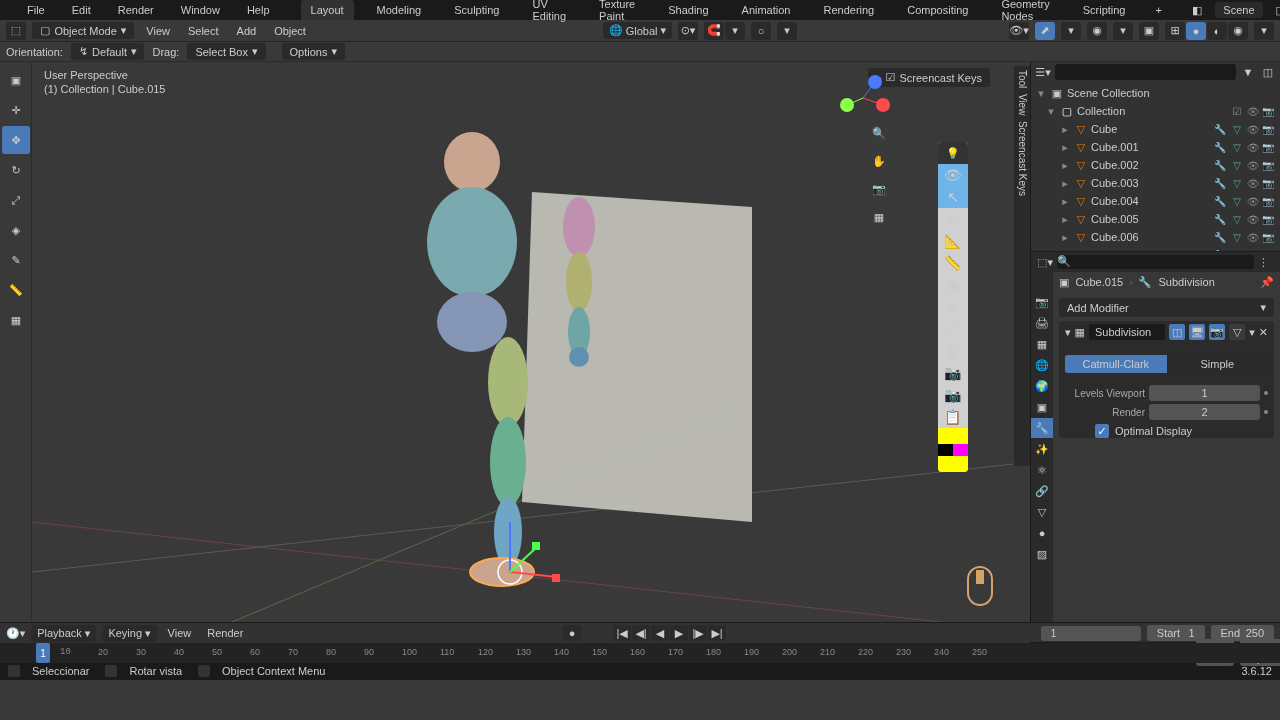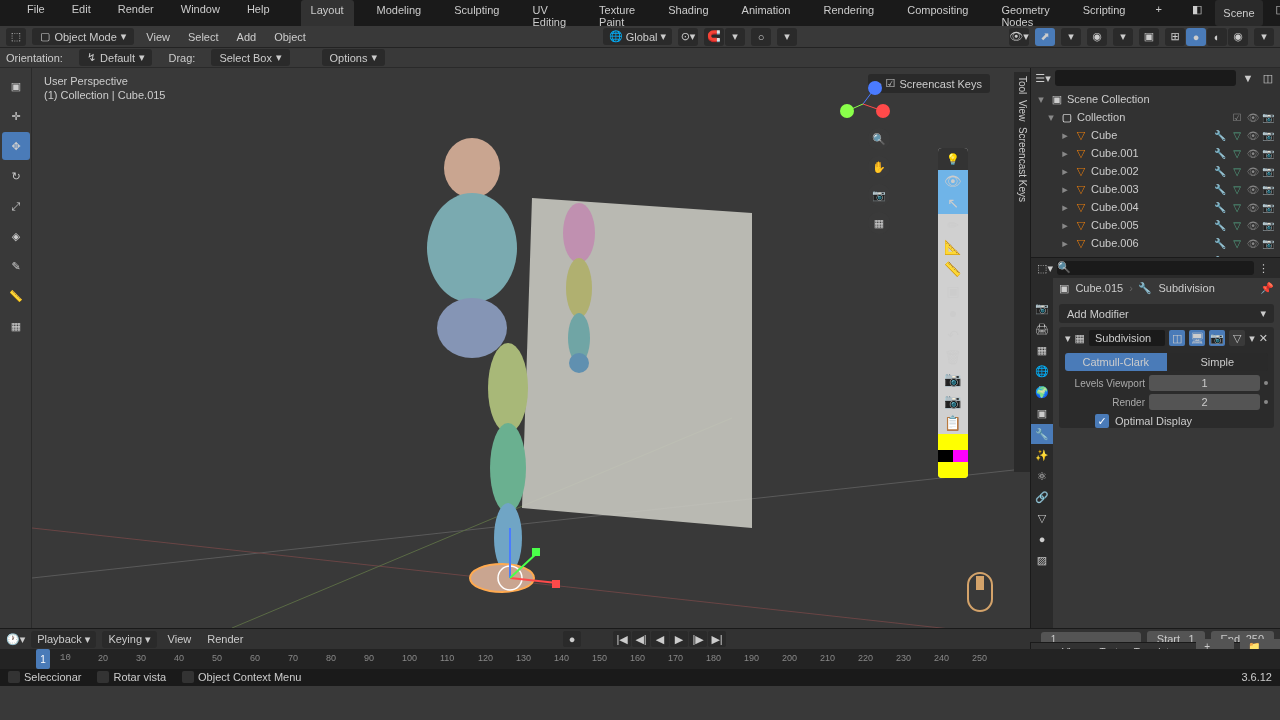--- a/index.html
+++ b/index.html
@@ -1,33 +1,33 @@
 <!DOCTYPE html>
 <html><head>
 <meta charset="utf-8">
 <style>
 *{margin:0;padding:0;box-sizing:border-box;font-family:sans-serif;font-size:11px;color:#ccc;user-select:none}
 body{width:1280px;height:720px;background:#393939;overflow:hidden;position:relative}
-.top-menu{height:26px;background:#1a1a1a;display:flex;padding:0 4px;gap:11px}
+.top-menu{height:20px;background:#1a1a1a;display:flex;align-items:center;padding:0 4px;gap:11px}
 .top-menu .logo{width:16px;height:16px;background:#e87d0d;border-radius:2px;margin-right:4px}
 .top-menu .item{padding:3px 8px;cursor:pointer}
 .top-menu .tab{padding:4px 10px;margin:0 1px}
 .top-menu .tab.active{background:#323232;border-radius:3px 3px 0 0}
 .top-menu .spacer{flex:1}
 .top-menu .right-box{background:#2a2a2a;padding:2px 8px;border-radius:3px;margin:0 2px;display:flex;align-items:center;gap:4px}
 .top-menu .icon-btn{width:18px;height:18px;display:flex;align-items:center;justify-content:center;cursor:pointer;border-radius:2px}
 .header2{height:22px;background:#393939;display:flex;align-items:center;padding:0 6px;gap:6px;border-bottom:1px solid #232323}
 .header2 .dd{background:#2a2a2a;padding:2px 8px;border-radius:3px;display:flex;align-items:center;gap:4px}
 .header2 .menutxt{padding:2px 6px;cursor:pointer}
 .header2 .spacer{flex:1}
 .header2 .pill{background:#2a2a2a;padding:2px 6px;border-radius:3px;display:flex;align-items:center;gap:3px}
 .header2 .icongrp{display:flex;gap:1px}
 .header2 .ib{width:20px;height:18px;background:#2a2a2a;display:flex;align-items:center;justify-content:center;border-radius:3px}
 .header2 .ib.sel{background:#4a7bb8}
-.header3{height:20px;background:#393939;display:flex;align-items:center;padding:0 6px;gap:16px;border-bottom:1px solid #2a2a2a}
+.header3{height:20px;background:#393939;display:flex;align-items:center;padding:0 6px;gap:8px;border-bottom:1px solid #2a2a2a}
 .header3 .dd{background:#2a2a2a;padding:2px 8px;border-radius:3px;display:flex;align-items:center;gap:4px}
 .main{display:flex;height:560px}
 .left-toolbar{width:32px;background:#393939;display:flex;flex-direction:column;gap:2px;padding:4px 2px;border-right:1px solid #2a2a2a}
 .left-toolbar .tool{width:28px;height:28px;display:flex;align-items:center;justify-content:center;border-radius:3px;cursor:pointer}
 .left-toolbar .tool.active{background:#4a7bb8}
 .viewport{flex:1;background:#393939;position:relative;overflow:hidden}
 .vp-info{position:absolute;top:6px;left:12px;font-size:11px;line-height:14px}
 .vp-gizmo{position:absolute;top:8px;right:140px}
 .vp-icons{position:absolute;top:60px;right:140px;display:flex;flex-direction:column;gap:6px}
 .vp-icons .vi{width:22px;height:22px;background:#3a3a3a;border-radius:11px;display:flex;align-items:center;justify-content:center;cursor:pointer}
@@ -56,21 +56,21 @@
 .prop-hdr .srch{flex:1;background:#1a1a1a;border-radius:3px;height:14px}
 .prop-bc{height:20px;display:flex;align-items:center;padding:0 6px;gap:6px;background:#383838;font-size:10px}
 .prop-bc .sep{color:#666}
 .prop-section{padding:2px 6px}
 .prop-dd{background:#2a2a2a;padding:3px 8px;border-radius:3px;margin:4px 0;display:flex;align-items:center;gap:4px}
 .prop-mod{background:#2b2b2b;border-radius:3px;margin-top:4px}
 .prop-mod-hdr{display:flex;align-items:center;padding:3px 6px;gap:4px}
 .prop-mod-hdr .name{flex:1;background:#1a1a1a;padding:2px 6px;border-radius:2px}
 .prop-mod-hdr .mb{width:16px;height:16px;background:#3a3a3a;display:flex;align-items:center;justify-content:center;border-radius:2px}
 .prop-mod-hdr .mb.on{background:#4a7bb8}
-.prop-toggle{display:flex;margin:4px 6px}
+.prop-toggle{display:flex;margin:12px 6px}
 .prop-toggle .tg{flex:1;text-align:center;padding:3px;background:#2a2a2a}
 .prop-toggle .tg.active{background:#4a7bb8}
 .prop-toggle .tg:first-child{border-radius:3px 0 0 3px}
 .prop-toggle .tg:last-child{border-radius:0 3px 3px 0}
 .prop-field{display:flex;align-items:center;margin:3px 6px;gap:4px}
 .prop-field .lbl{flex:0 0 80px;text-align:right;font-size:10px;color:#aaa}
 .prop-field .val{flex:1;background:#545454;padding:2px 6px;border-radius:3px;text-align:center}
 .prop-field .dot{width:4px;height:4px;background:#888;border-radius:2px}
 .prop-check{display:flex;align-items:center;margin:4px 6px;gap:6px;justify-content:center}
 .prop-check .cb{width:14px;height:14px;background:#4a7bb8;border-radius:2px;display:flex;align-items:center;justify-content:center;color:#fff}
@@ -80,21 +80,21 @@
 .tl-hdr .dd{background:#2a2a2a;padding:2px 6px;border-radius:3px;display:flex;align-items:center;gap:3px}
 .tl-hdr .menutxt{padding:2px 5px}
 .tl-hdr .spacer{flex:1}
 .tl-hdr .playctrl{display:flex;gap:1px}
 .tl-hdr .pb{width:18px;height:16px;background:#2a2a2a;display:flex;align-items:center;justify-content:center;border-radius:2px}
 .tl-hdr .fld{background:#545454;padding:2px 10px;border-radius:3px;font-size:10px}
 .tl-track{height:20px;position:relative;background:#232323;display:flex;align-items:center}
 .tl-track .cursor{position:absolute;left:36px;top:0;bottom:0;width:14px;background:#4a7bb8;display:flex;align-items:center;justify-content:center;font-size:10px;color:#fff;border-radius:2px}
 .tl-track .tick{position:absolute;top:4px;font-size:9px;color:#888}
 .status{height:18px;background:#1a1a1a;display:flex;align-items:center;padding:0 8px;gap:16px;font-size:10px;color:#999}
-.status .grp{display:flex;align-items:center;gap:4px}
+.status .grp{display:flex;align-items:center;gap:12px}
 .status .ico{width:12px;height:12px;background:#333;border-radius:2px}
 .status .spacer{flex:1}
 .texted{position:absolute;right:0;bottom:58px;width:250px;height:20px;background:#323232;display:flex;align-items:center;padding:0 4px;gap:6px;border-top:1px solid #1a1a1a;border-left:1px solid #1a1a1a}
 .texted .menutxt{padding:2px 5px;font-size:10px}
 .texted .spacer{flex:1}
 .texted .btn{background:#545454;padding:2px 8px;border-radius:3px;font-size:10px}
 </style>
 </head>
 <body>
 

